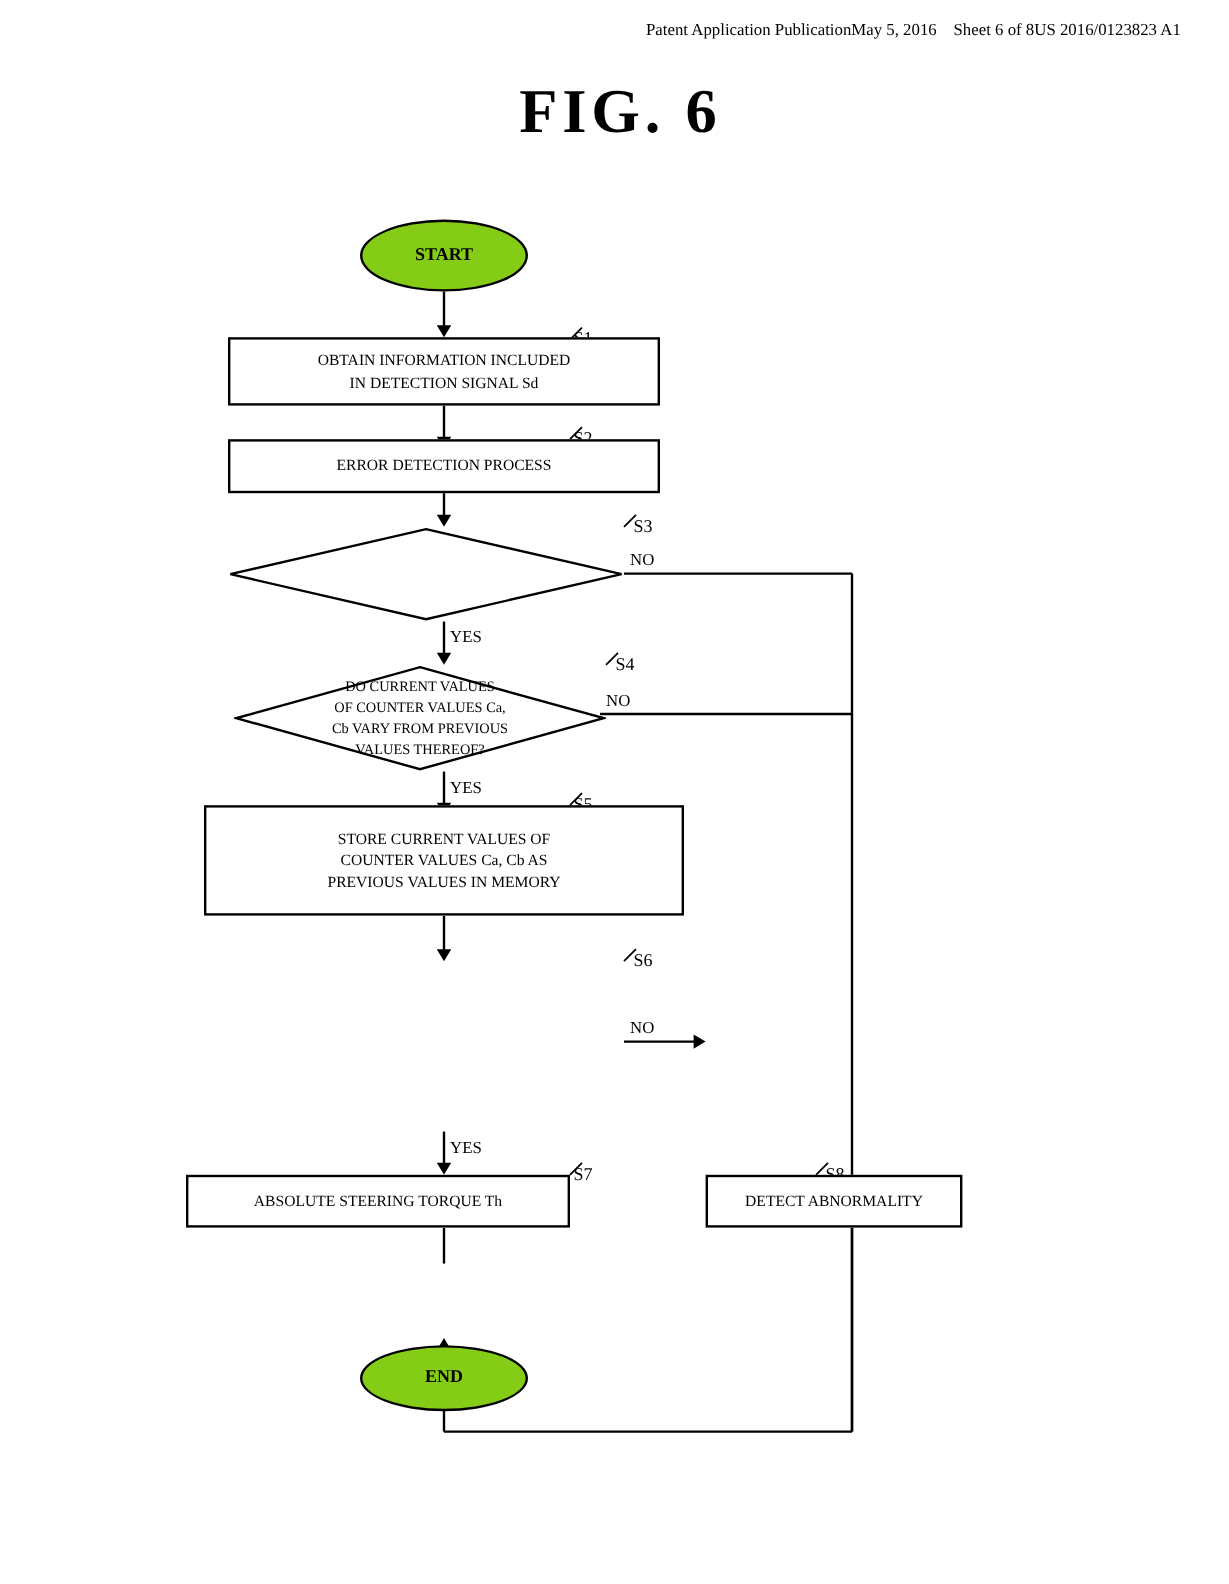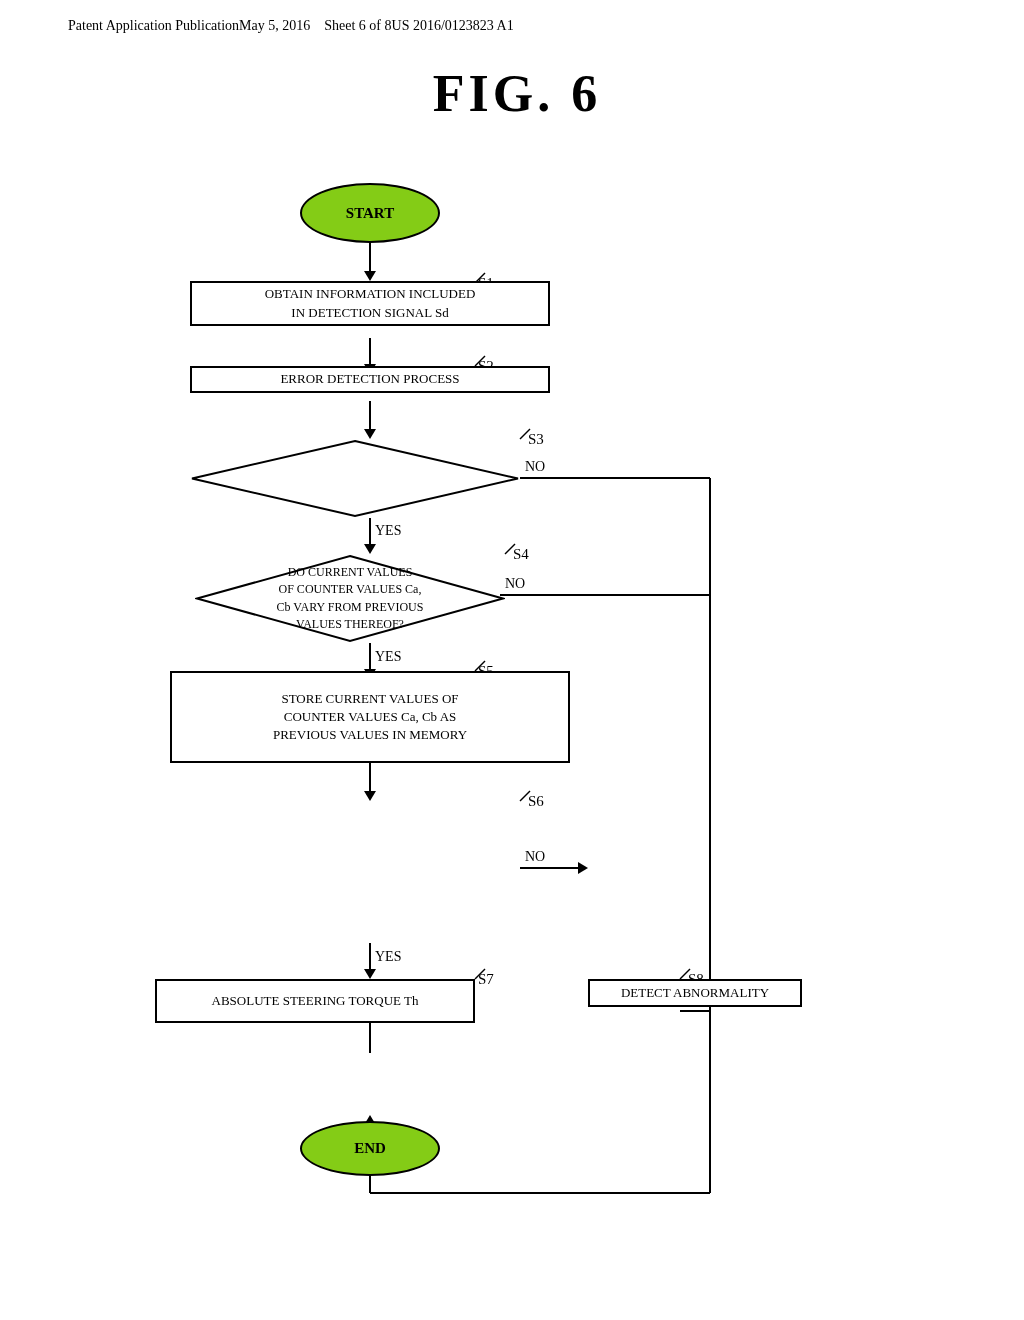--- a/index.html
+++ b/index.html
@@ -7,23 +7,23 @@
       width: 1024px;
       height: 1320px;
       background: #fff;
       font-family: 'Times New Roman', Times, serif;
       position: relative;
       overflow: hidden;
     }
 
     .header {
       display: flex;
-      justify-content: flex-start;
-      align-items: center;
-      padding: 18px 58px 0 40px;
+      justify-content: flex-end;
+      align-items: center;
+      padding: 18px 40px 0 40px;
       font-size: 14px;
       margin-left: 28px;
     }
 
     .fig-title {
       text-align: center;
       font-size: 52px;
       font-weight: bold;
       letter-spacing: 4px;
       margin-top: 30px;
@@ -171,28 +171,28 @@
     <line x1="475" y1="826" x2="485" y2="816" stroke="#000" stroke-width="1.5"></line>
     <line x1="680" y1="826" x2="690" y2="816" stroke="#000" stroke-width="1.5"></line>
   </svg>
 
   <div class="fc-oval" style="left:300px;top:30px;width:140px;height:60px;">
     <span>START</span>
   </div>
 
   <div class="step-label" style="left:478px;top:122px;">S1</div>
 
-  <div class="fc-rect" style="left:190px;top:128px;width:360px;height:45px;">
+  <div class="fc-rect" style="left:190px;top:128px;width:360px;height:57px;">
     <span style="white-space:pre-line;">OBTAIN INFORMATION INCLUDED
 IN DETECTION SIGNAL Sd</span>
   </div>
 
   <div class="step-label" style="left:478px;top:205px;">S2</div>
 
-  <div class="fc-rect" style="left:190px;top:213px;width:360px;height:27px;">
+  <div class="fc-rect" style="left:190px;top:213px;width:360px;height:45px;">
     <span>ERROR DETECTION PROCESS</span>
   </div>
 
   <div class="step-label" style="left:528px;top:278px;">S3</div>
 
   <div class="fc-diamond" style="left:190px;top:286px;width:330px;height:79px;">
     <svg viewBox="0 0 330 79" preserveAspectRatio="none">
       <polygon points="165,2 328,39.5 165,77 2,39.5" fill="white" stroke="black" stroke-width="2"></polygon>
     </svg>
   </div>
@@ -223,21 +223,21 @@
 
 
   <div class="step-label" style="left:478px;top:818px;">S7</div>
 
   <div class="fc-rect" style="left:155px;top:826px;width:320px;height:44px;">
     <span>ABSOLUTE STEERING TORQUE Th</span>
   </div>
 
   <div class="step-label" style="left:688px;top:818px;">S8</div>
 
-  <div class="fc-rect" style="left:588px;top:826px;width:214px;height:28px;">
+  <div class="fc-rect" style="left:588px;top:826px;width:214px;height:44px;">
     <span>DETECT ABNORMALITY</span>
   </div>
 
   <div class="fc-oval" style="left:300px;top:968px;width:140px;height:55px;">
     <span>END</span>
   </div>
 
 </div>
 
 </body></html>

